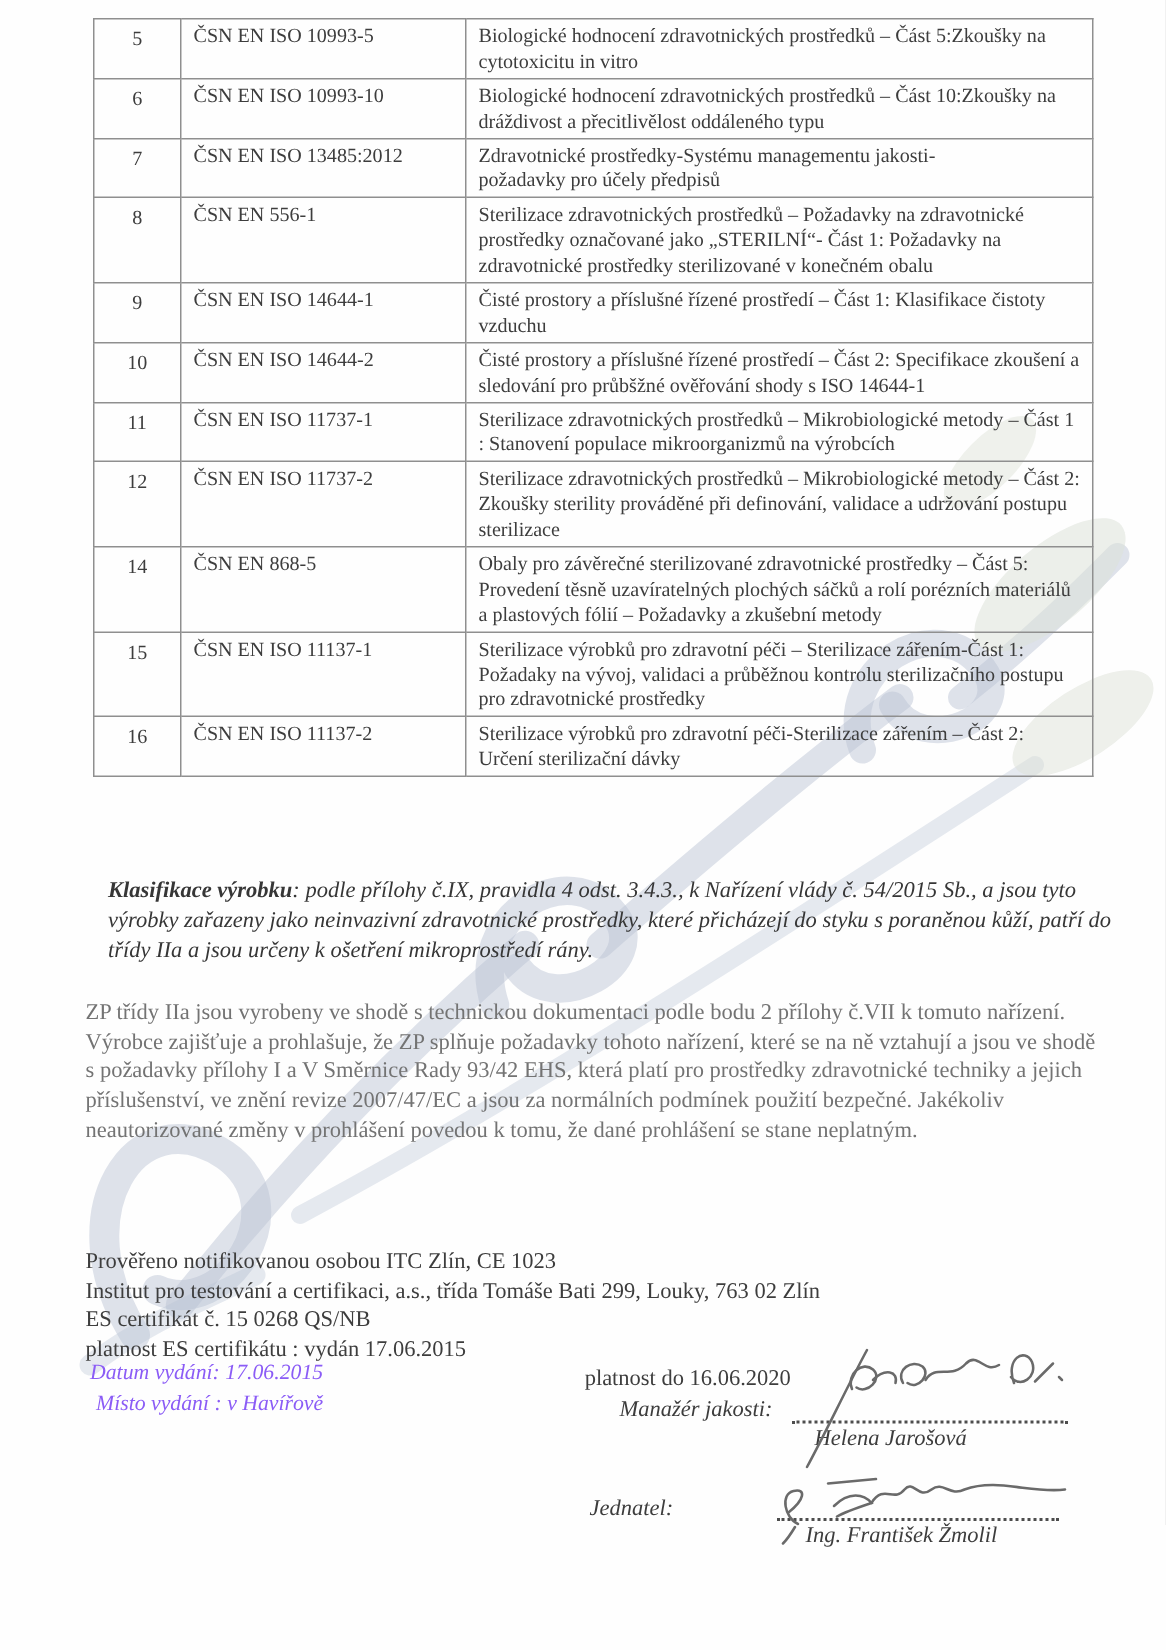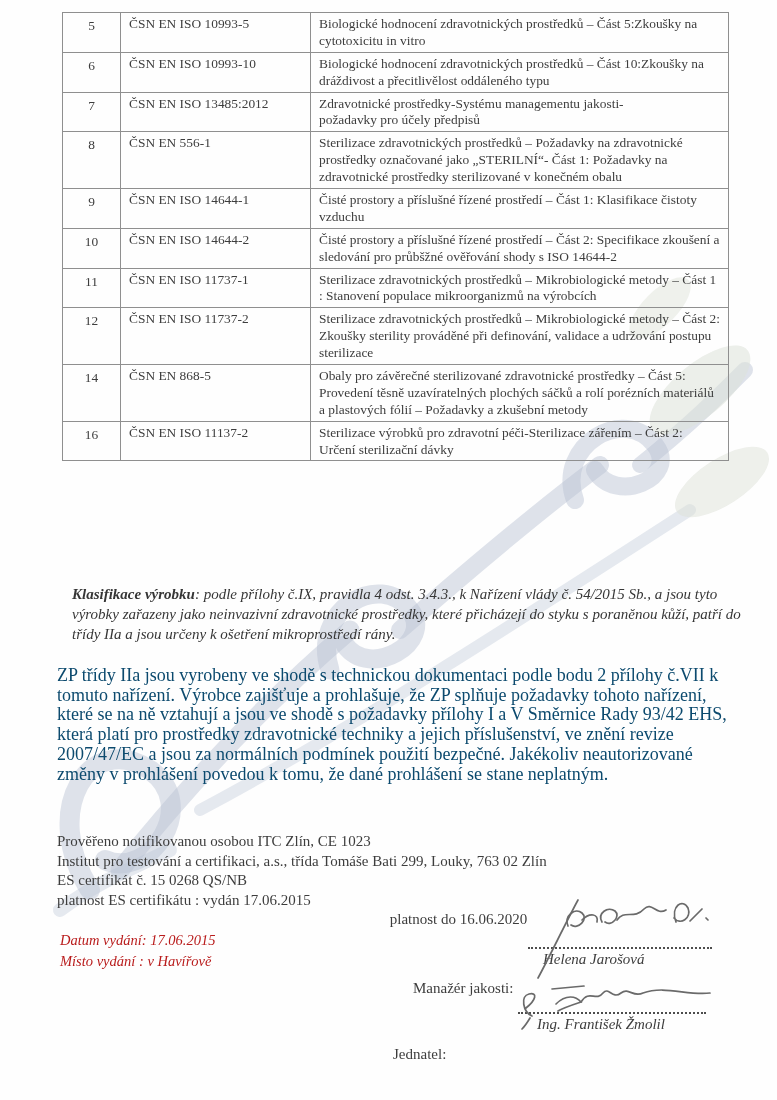--- a/index.html
+++ b/index.html
@@ -30,33 +30,33 @@
   table.standards td.num { text-align:center; padding-top:5px; }
   
   .abs { position:absolute; z-index:1; }
   .klasifikace {
     left:57px; top:584px; width:670px;
     font-style:italic; font-size:15px; line-height:20px; color:#363636;margin-left:15px;
   }
   .klasifikace .lead { font-weight:bold; }
   .declaration {
     left:57px; top:666px; width:676px;
-    font-size:18px; line-height:19.7px; color:#0c4a6e;
+    font-size:15px; line-height:19.7px; color:#737373;
   }
   .certificate {
     left:57px; top:808px; width:650px;
     font-size:15px; line-height:19.6px; color:#3d3d3d;margin-top:24px;
   }
   .certificate .indent { padding-left:153px;text-align:center; }
   .issue {
-    left:60px; top:930px;
-    font-style:italic; font-size:14.5px; line-height:21px; color:#b91c1c;
+    left:60px; top:905px;
+    font-style:italic; font-size:14.5px; line-height:21px; color:#8b5cf6;text-align:right;
   }
   .sig-role {
-    font-size:15px; color:#3d3d3d;margin-top:48px;
+    font-style:italic; font-size:15px; color:#3d3d3d;
   }
   .sig-name {
     font-style:italic; font-size:15px; color:#3d3d3d;
   }
   .dotline {
     position:absolute; z-index:1; height:16px;
     border-bottom:2px dotted #4d4d4d;
   }
   .sig-svg { position:absolute; z-index:2; }
 </style>
@@ -112,36 +112,41 @@
       <td class="desc">Sterilizace zdravotnických prostředků – Požadavky na zdravotnické prostředky označované jako „STERILNÍ“- Část 1: Požadavky na zdravotnické prostředky sterilizované v konečném obalu</td>
     </tr>
         <tr style="height: 34px;">
       <td class="num">9</td>
       <td class="std">ČSN EN ISO 14644-1</td>
       <td class="desc">Čisté prostory a příslušné řízené prostředí – Část 1: Klasifikace čistoty vzduchu</td>
     </tr>
         <tr style="height: 36px;">
       <td class="num">10</td>
       <td class="std">ČSN EN ISO 14644-2</td>
-      <td class="desc">Čisté prostory a příslušné řízené prostředí – Část 2: Specifikace zkoušení a sledování pro průbšžné ověřování shody s ISO 14644-2</td>
+      <td class="desc">Čisté prostory a příslušné řízené prostředí – Část 2: Specifikace zkoušení a sledování pro průbšžné ověřování shody s ISO 14644-1</td>
     </tr>
         <tr style="height: 36px;">
       <td class="num">11</td>
       <td class="std">ČSN EN ISO 11737-1</td>
       <td class="desc">Sterilizace zdravotnických prostředků – Mikrobiologické metody – Část 1 : Stanovení populace mikroorganizmů na výrobcích</td>
     </tr>
         <tr style="height: 50px;">
       <td class="num">12</td>
       <td class="std">ČSN EN ISO 11737-2</td>
       <td class="desc">Sterilizace zdravotnických prostředků – Mikrobiologické metody – Část 2: Zkoušky sterility prováděné při definování, validace a udržování postupu sterilizace</td>
     </tr>
         <tr style="height: 50px;">
       <td class="num">14</td>
       <td class="std">ČSN EN 868-5</td>
       <td class="desc">Obaly pro závěrečné sterilizované zdravotnické prostředky – Část 5: Provedení těsně uzavíratelných plochých sáčků a rolí porézních materiálů a plastových fólií – Požadavky a zkušební metody</td>
+    </tr>
+        <tr style="height: 54px;">
+      <td class="num">15</td>
+      <td class="std">ČSN EN ISO 11137-1</td>
+      <td class="desc">Sterilizace výrobků pro zdravotní péči – Sterilizace zářením-Část 1: Požadaky na vývoj, validaci a průběžnou kontrolu sterilizačního postupu pro zdravotnické prostředky</td>
     </tr>
         <tr style="height: 37px; padding-left: 24px;">
       <td class="num">16</td>
       <td class="std">ČSN EN ISO 11137-2</td>
       <td class="desc">Sterilizace výrobků pro zdravotní péči-Sterilizace zářením – Část 2: Určení sterilizační dávky</td>
     </tr>
       </tbody>
   </table>
 
   <div class="abs klasifikace">

